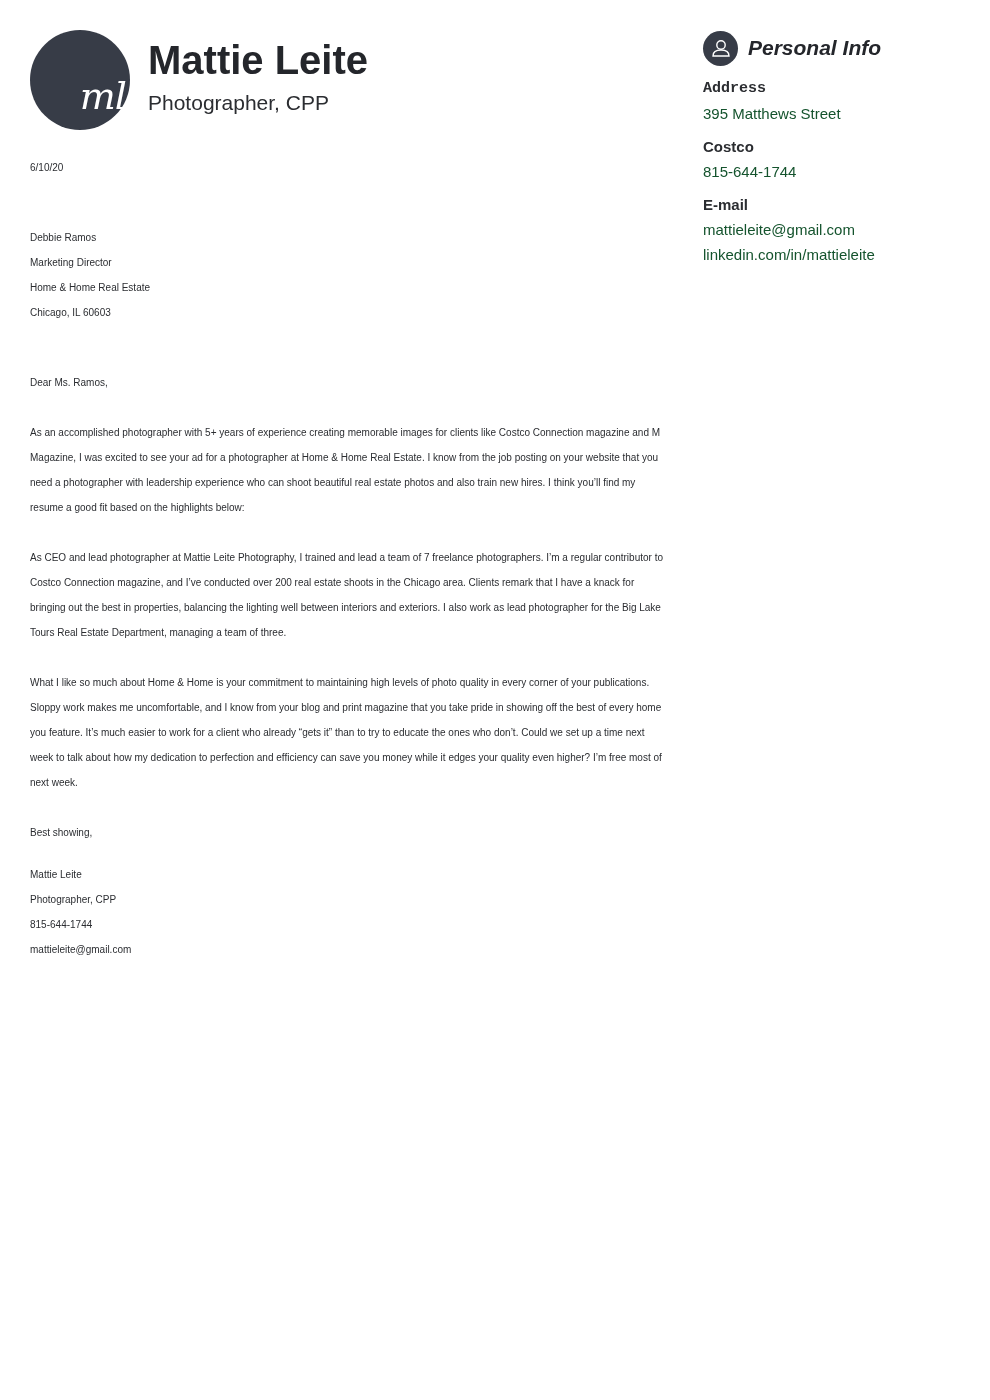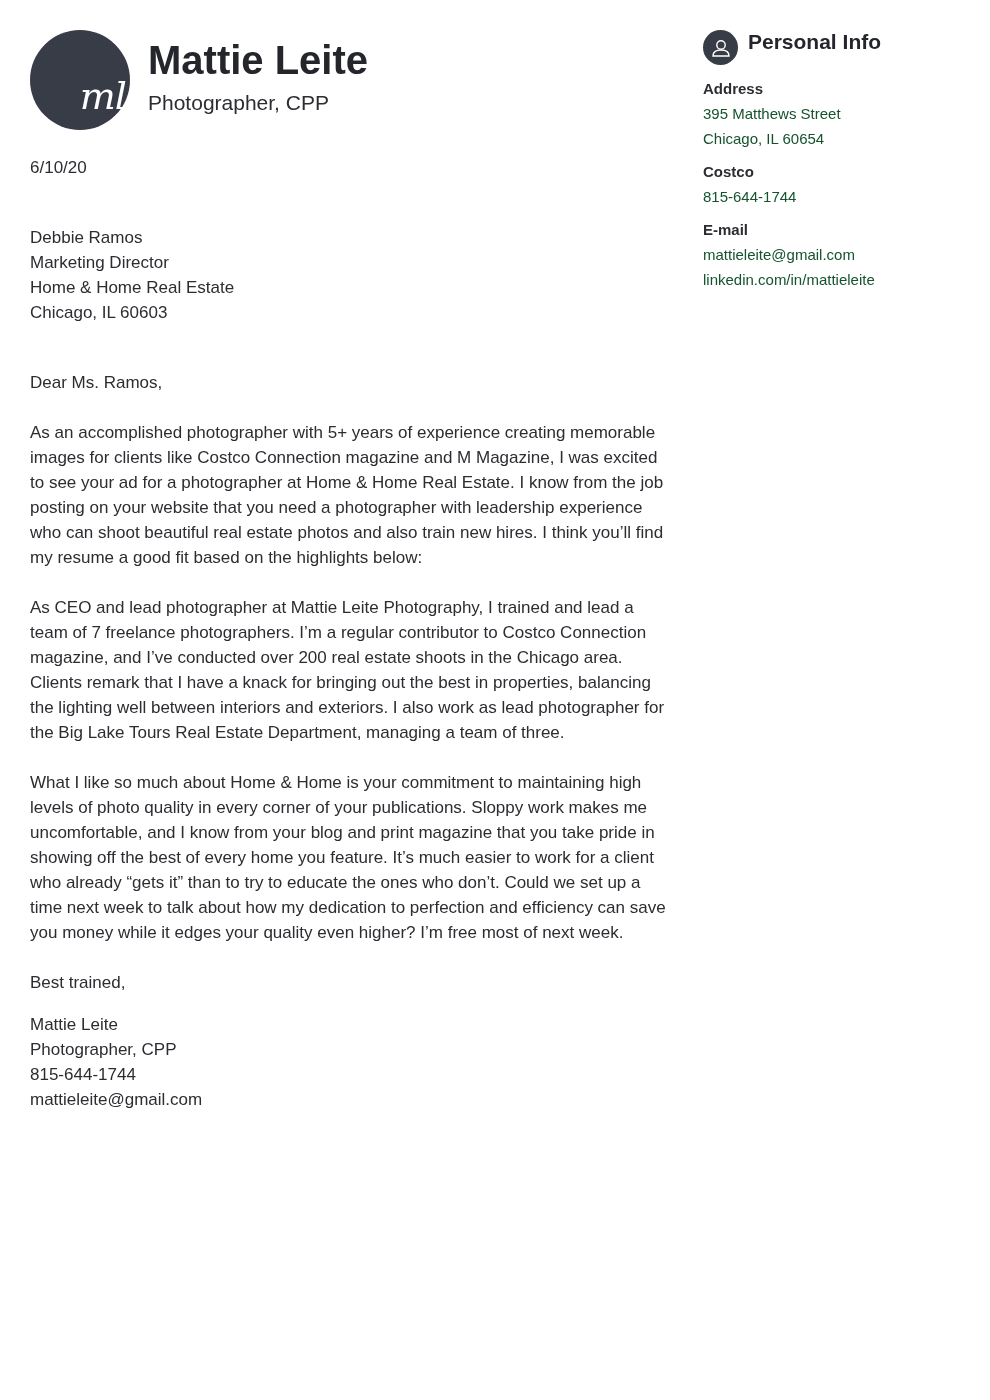--- a/index.html
+++ b/index.html
@@ -4,31 +4,31 @@
 <style>
   html, body { margin: 0; padding: 0; background: #ffffff; }
   body { width: 990px; height: 1400px; position: relative; overflow: hidden;
          font-family: "Liberation Sans", sans-serif; color: #2b2d31; }
   .monogram { position: absolute; left: 30px; top: 30px; width: 100px; height: 100px;
               border-radius: 50%; background: #373c47; }
   .monogram span { position: absolute; right: 4px; bottom: 12px; color: #fff;
               font-family: "DejaVu Serif", serif; font-style: italic; font-size: 38px; letter-spacing: -1px; }
   .name { position: absolute; left: 148px; top: 36px; font-size: 40px; font-weight: bold; color: #24262b; margin: 0; line-height: 48px; }
   .title { position: absolute; left: 148px; top: 90px; font-size: 21px; color: #2b2d31; line-height: 26px; }
-  .letter { position: absolute; left: 30px; top: 155px; width: 640px; font-size: 17px; line-height: 25px; color: #2b2d31; }
+  .letter { position: absolute; left: 30px; top: 155px; width: 640px; font-size: 10px; line-height: 25px; color: #2b2d31; }
   .letter p { margin: 0; }
   .gap-lg { height: 45px; }
   .gap { height: 25px; }
   .side { position: absolute; left: 703px; top: 30px; width: 260px; }
-  .side-head { display: flex; height: 36px; }
+  .side-head { display: flex; align-items: center; height: 36px; font-style: italic; }
   .side-icon { width: 35px; height: 35px; border-radius: 50%; background: #373c47; display: flex; align-items: center; justify-content: center; }
   .side-title { margin-left: 10px; font-size: 21px; font-weight: bold; color: #24262b; }
   .side-label { font-size: 15px; font-weight: bold; line-height: 25px; margin-top: 8px; color: #2b2d31; }
   .side-val { font-size: 15px; line-height: 25px; color: #14532d; }
-  .first-label { margin-top: 10px; }
+  .first-label { margin-top: 10px; font-family: Liberation Mono, monospace; }
 </style>
 </head>
 <body>
 
 <div class="monogram">
   <span>ml</span>
 </div>
 <h1 class="name">Mattie Leite</h1>
 <div class="title">Photographer, CPP</div>
 
@@ -43,21 +43,21 @@
   </div>
   <div class="gap-lg"></div>
   <p>Dear Ms. Ramos,</p>
   <div class="gap"></div>
   <p>As an accomplished photographer with 5+ years of experience creating memorable images for clients like Costco Connection magazine and M Magazine, I was excited to see your ad for a photographer at Home &amp; Home Real Estate. I know from the job posting on your website that you need a photographer with leadership experience who can shoot beautiful real estate photos and also train new hires. I think you’ll find my resume a good fit based on the highlights below:</p>
   <div class="gap"></div>
   <p>As CEO and lead photographer at Mattie Leite Photography, I trained and lead a team of 7 freelance photographers. I’m a regular contributor to Costco Connection magazine, and I’ve conducted over 200 real estate shoots in the Chicago area. Clients remark that I have a knack for bringing out the best in properties, balancing the lighting well between interiors and exteriors. I also work as lead photographer for the Big Lake Tours Real Estate Department, managing a team of three.</p>
   <div class="gap"></div>
   <p>What I like so much about Home &amp; Home is your commitment to maintaining high levels of photo quality in every corner of your publications. Sloppy work makes me uncomfortable, and I know from your blog and print magazine that you take pride in showing off the best of every home you feature. It’s much easier to work for a client who already “gets it” than to try to educate the ones who don’t. Could we set up a time next week to talk about how my dedication to perfection and efficiency can save you money while it edges your quality even higher? I’m free most of next week.</p>
   <div class="gap"></div>
-  <p>Best trained,</p>
+  <p>Best showing,</p>
   <div class="gap" style="height:17px"></div>
   <div>
     <p>Mattie Leite</p>
     <p>Photographer, CPP</p>
     <p>815-644-1744</p>
     <p>mattieleite@gmail.com</p>
   </div>
 </div>
 
 <div class="side">
@@ -65,19 +65,18 @@
     <div class="side-icon">
       <svg width="22" height="22" viewBox="0 0 22 22" fill="none" stroke="#fff" stroke-width="1.4">
         <circle cx="11" cy="8" r="4.2"></circle>
         <path d="M3 19 C3 14.5 6.5 13 11 13 C15.5 13 19 14.5 19 19 Z"></path>
       </svg>
     </div>
     <span class="side-title">Personal Info</span>
   </div>
   <div class="side-label first-label">Address</div>
   <div class="side-val">395 Matthews Street</div>
-  <div class="side-val">Chicago, IL 60654</div>
   <div class="side-label">Costco</div>
   <div class="side-val">815-644-1744</div>
   <div class="side-label">E-mail</div>
   <div class="side-val">mattieleite@gmail.com</div>
   <div class="side-val">linkedin.com/in/mattieleite</div>
 </div>
 
 </body></html>

